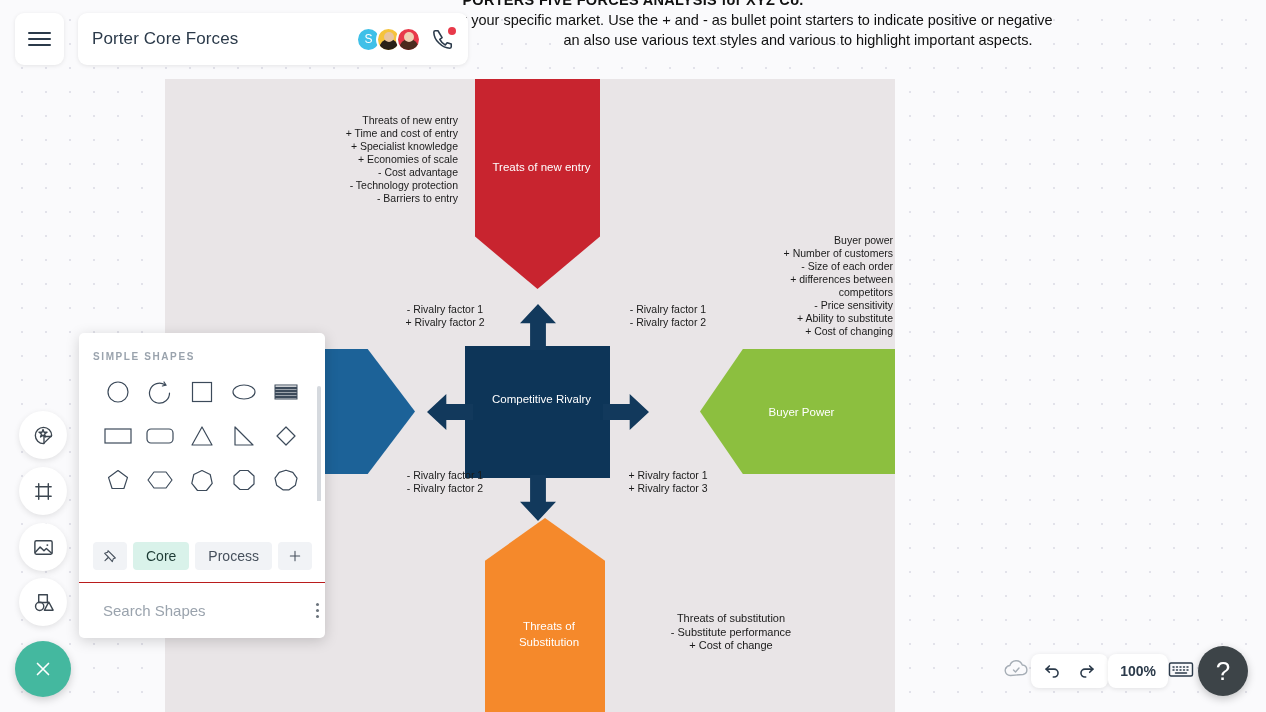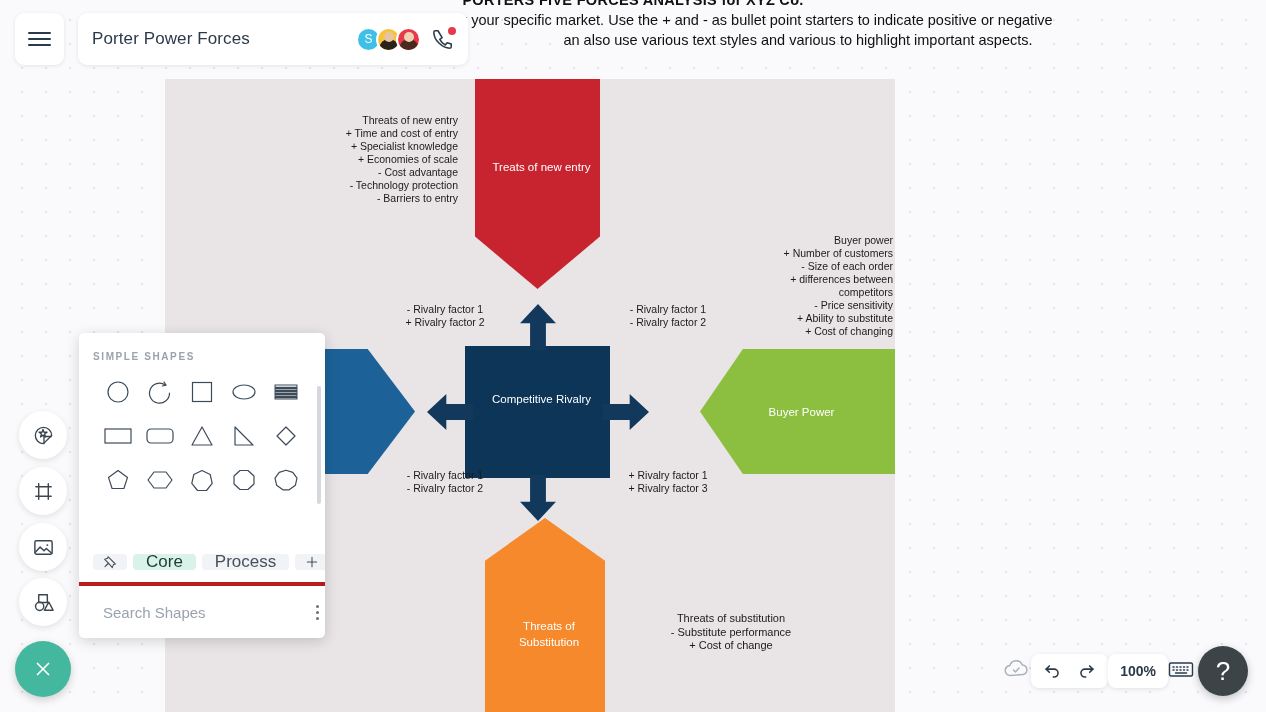--- a/index.html
+++ b/index.html
@@ -175,28 +175,28 @@
   }
   .shape-cell svg { display: block; }
   #panel-scrollbar {
     position: absolute; right: 4px; top: 14px; width: 4px; height: 118px;
     background: #d5d9de; border-radius: 3px; cursor: pointer;
   }
   #tab-row {
     display: flex; align-items: center; gap: 6px; padding: 4px 14px 12px 14px;
   }
   .tab-chip {
-    height: 16px; padding: 0 13px; border-radius: 4px; background: #f1f3f6;
+    height: 28px; padding: 0 13px; border-radius: 4px; background: #f1f3f6;
     display: flex; align-items: center; justify-content: center;
-    font-size: 17px; color: #46505c; cursor: pointer; margin-top: 37px;
+    font-size: 14px; color: #46505c; cursor: pointer; margin-top: 37px;
   }
   .tab-chip.active { background: #d9f2ea; color: #1d3b35; }
   .tab-chip.icon { padding: 0 9px; }
   #search-row {
-    height: 56px; border-top: 4px solid #b91c1c;
+    height: 56px; border-top: 1px solid #b91c1c;
     display: flex; align-items: center; padding: 0 14px; gap: 10px;
   }
   #search-input {
     flex: 1; border: none; outline: none; font-size: 15px; color: #7d858e;
     font-family: "Liberation Sans", sans-serif; background: transparent;
   }
   #search-input::placeholder { color: #9aa3ad; }
   #panel-more { display: flex; flex-direction: column; gap: 3px; cursor: pointer; padding: 4px; }
   #panel-more i { width: 3px; height: 3px; border-radius: 50%; background: #6b737c; display: block; }
 
@@ -294,21 +294,21 @@
 
 <div id="hamburger-btn">
   <div class="bars">
     <span></span>
       <span></span>
       <span></span>
   </div>
 </div>
 
 <div id="doc-header">
-  <div id="doc-title">Porter Power Forces</div>
+  <div id="doc-title">Porter Core Forces</div>
   <div class="avatars">
     <div class="avatar av-s">
         <span>S</span>
       </div>
     <div class="avatar av-y"></div>
     <div class="avatar av-r"></div>
   </div>
   <div id="phone-btn">
     <svg width="22" height="22" viewBox="0 0 24 24" fill="none" stroke="#2b3a4a" stroke-width="1.7" stroke-linecap="round" stroke-linejoin="round">
       <path d="M6.5 3h-3a1.5 1.5 0 0 0-1.5 1.5C2 13 11 22 19.5 22a1.5 1.5 0 0 0 1.5-1.5v-3l-4.5-1.5-2 2.5a13 13 0 0 1-6-6l2.5-2z"></path>

